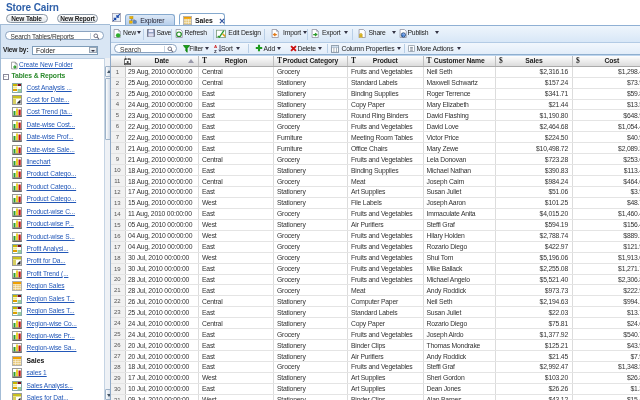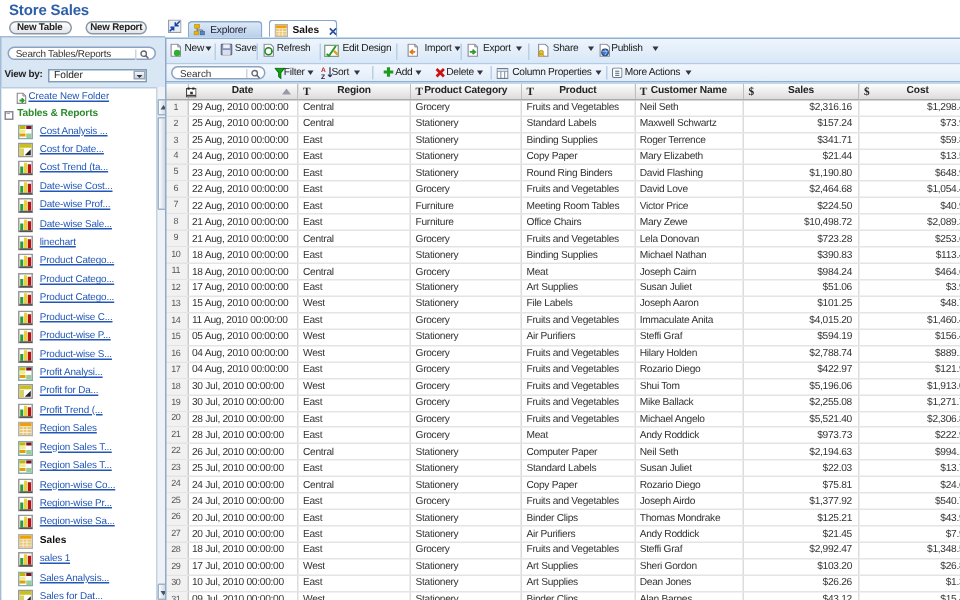--- a/index.html
+++ b/index.html
@@ -16,21 +16,21 @@
 .sbbox{left:0;width:6.5px;background:linear-gradient(90deg,#fdfdfd,#cfd9e6);border:1px solid #9fb3c8;border-radius:1px}
 #main{left:110px;top:0;width:530px;height:400px}
 .tb-sep{width:1px;background:#b9cfe6;top:3px;height:11px}
 .tbtxt{font-size:6.8px;color:#222;white-space:nowrap;letter-spacing:-0.2px;line-height:8px}
 .caret{width:0;height:0;border-left:2.5px solid transparent;border-right:2.5px solid transparent;border-top:3px solid #334;display:inline-block}
 table{border-collapse:collapse;table-layout:fixed}
 td,th{overflow:hidden;white-space:nowrap;font-weight:normal}
 svg{display:block}
 </style></head><body>
 <div id="page">
-<div class="abs" id="title">Store Sales</div>
+<div class="abs" id="title">Store Cairn</div>
 <div class="abs pillbtn" style="left:5.5px;top:13.5px;width:42px">New Table</div>
 <div class="abs pillbtn" style="left:57px;top:13.5px;width:41px">New Report</div>
 
 <div class="abs" id="sidebar">
 <div class="abs" style="left:3.5px;top:6px;width:99.5px;height:9px;background:#fff;border:1px solid #8ba3c0;border-radius:5px">
 <span class="abs" style="left:5px;top:0.8px;font-size:6.6px;color:#333;letter-spacing:-0.15px">Search Tables/Reports</span>
 <div class="abs" style="right:12px;top:1px;width:1px;height:6.5px;background:#c9d5e2"></div>
 <svg class="abs" style="right:3px;top:1.2px" width="7" height="7" viewBox="0 0 10 10">
           <circle cx="4" cy="4" r="2.6" fill="none" stroke="#667" stroke-width="1.3"></circle>
           <line x1="6" y1="6" x2="8.6" y2="8.6" stroke="#667" stroke-width="1.5"></line>

